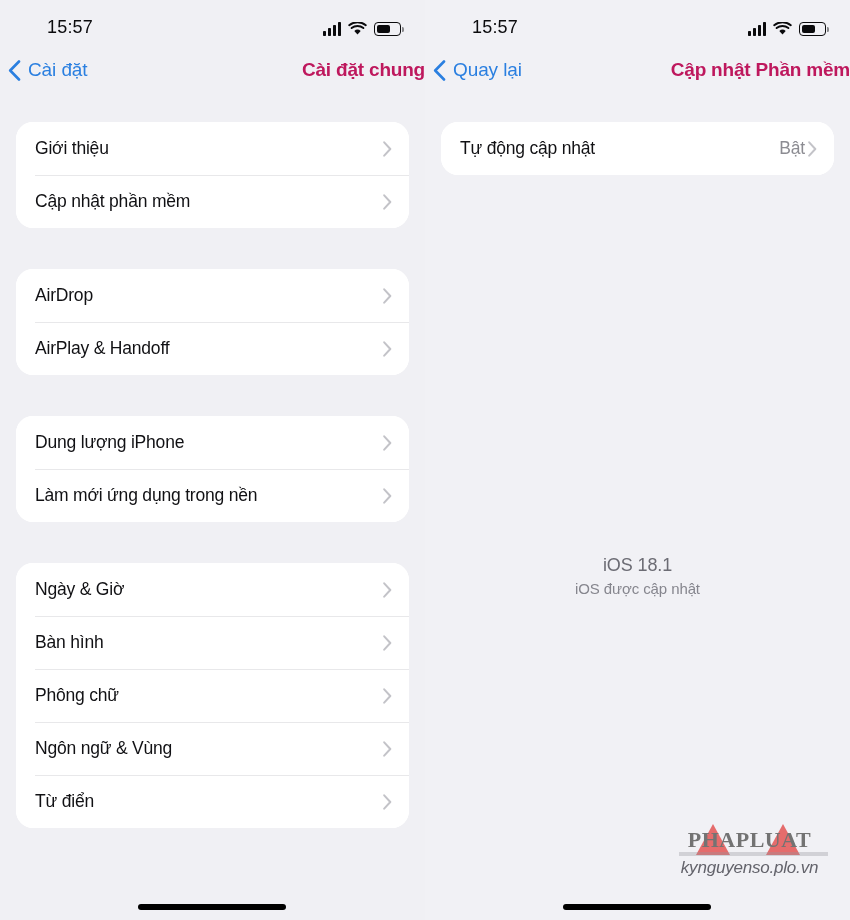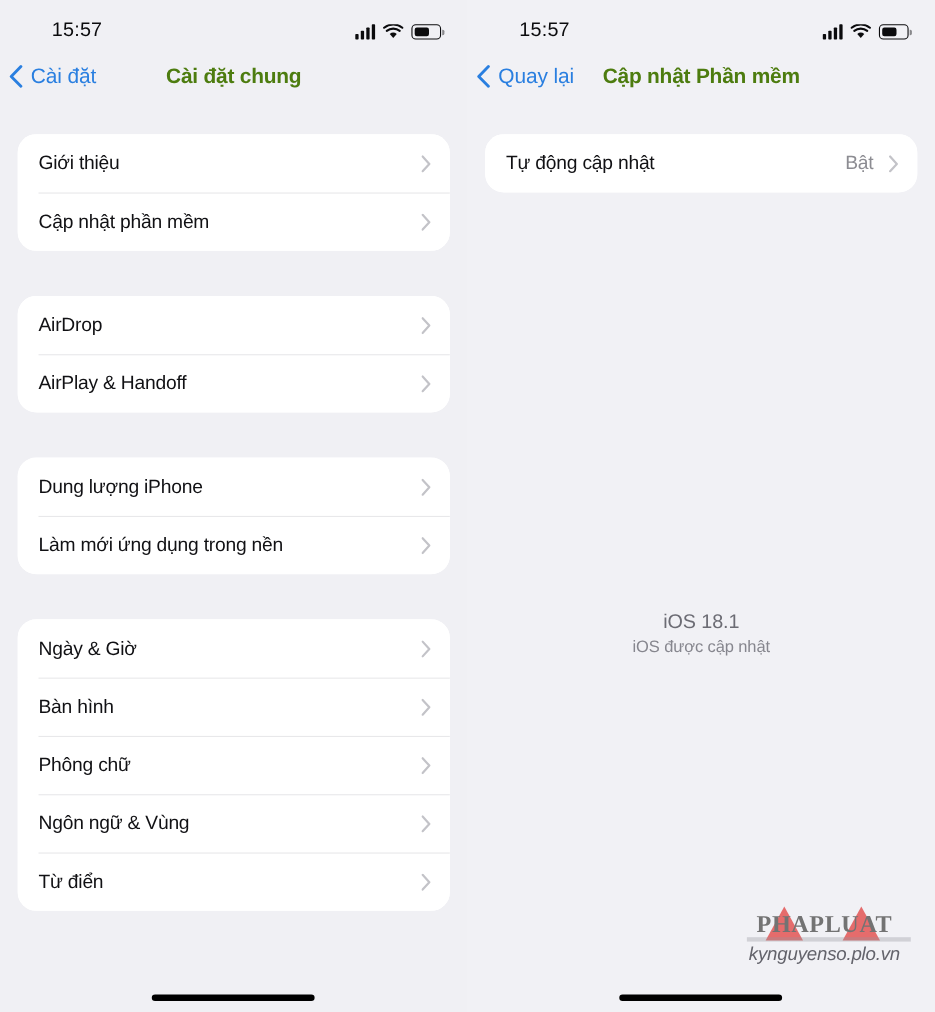--- a/index.html
+++ b/index.html
@@ -53,30 +53,30 @@
     border-radius: 0 1.5px 1.5px 0; opacity: .45;
   }
   .battery .fill { height: 100%; background: #0b0b0d; border-radius: 2px; }
 
   
   .navbar {
     height: 48px; position: relative;
     display: flex; align-items: center;
   }
   .backlink {
-    display: flex; align-items: flex-start; gap: 7px;
+    display: flex; align-items: flex-end; gap: 7px;
     position: absolute; left: 8px; top: 50%;
     transform: translateY(-50%);
     color: #0a7aff; cursor: pointer;
   }
   .backlink .bchev { width: 13px; height: 21px; display: block; }
   .backlink .btext { font-size: 19px; color: #2a7fe0; letter-spacing: -0.1px; }
   .navtitle {
-    width: 100%; text-align: center;
-    font-size: 19px; font-weight: bold; color: #4d7c0f;
+    width: 100%; text-align: right;
+    font-size: 19px; font-weight: bold; color: #be185d;
     letter-spacing: -0.2px;
   }
 
   
   .list-area { padding: 0 16px; margin-top: 28px; }
   .group {
     background: #ffffff;
     border-radius: 17px;
     overflow: hidden;
     margin-bottom: 41px;
@@ -93,21 +93,21 @@
     content: ""; position: absolute;
     left: 19px; right: 0; top: 0; height: 1px;
     background: #e8e8ea;
   }
   .row .label {
     font-size: 17.5px; color: #111114;
     flex: 1; letter-spacing: -0.2px;
   }
   .row .value {
     font-size: 17.5px; color: #8c8c92;
-    margin-right: 14px; letter-spacing: -0.2px; text-align: center;
+    margin-right: 3px; letter-spacing: -0.2px; text-align: center;
   }
   .chev { width: 9px; height: 16px; display: block; flex: 0 0 auto; }
 
   
   .update-status {
     position: absolute;
     left: 0; right: 0; top: 555px;
     text-align: center;
   }
   .update-status .ver {

